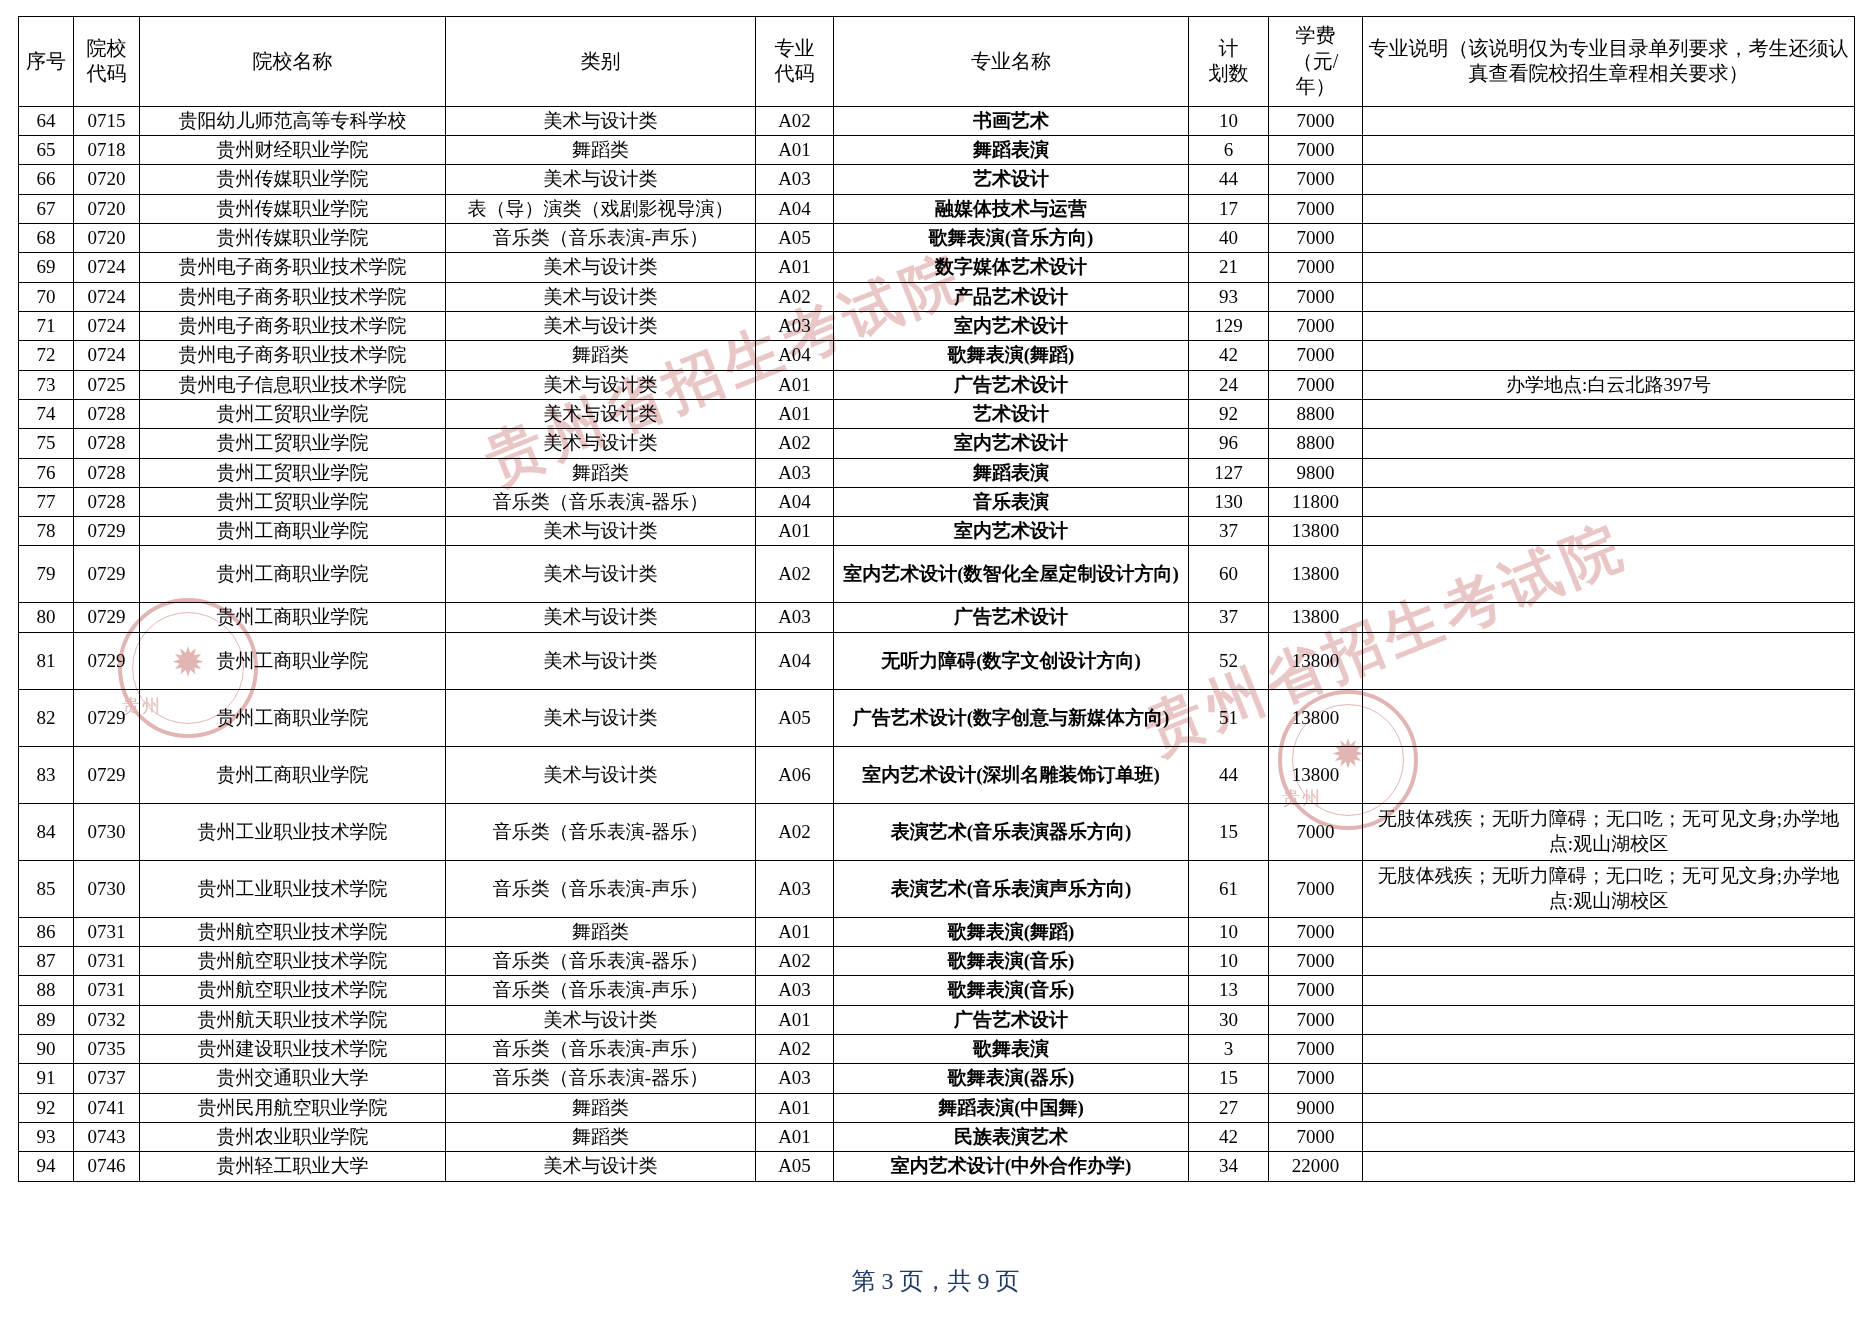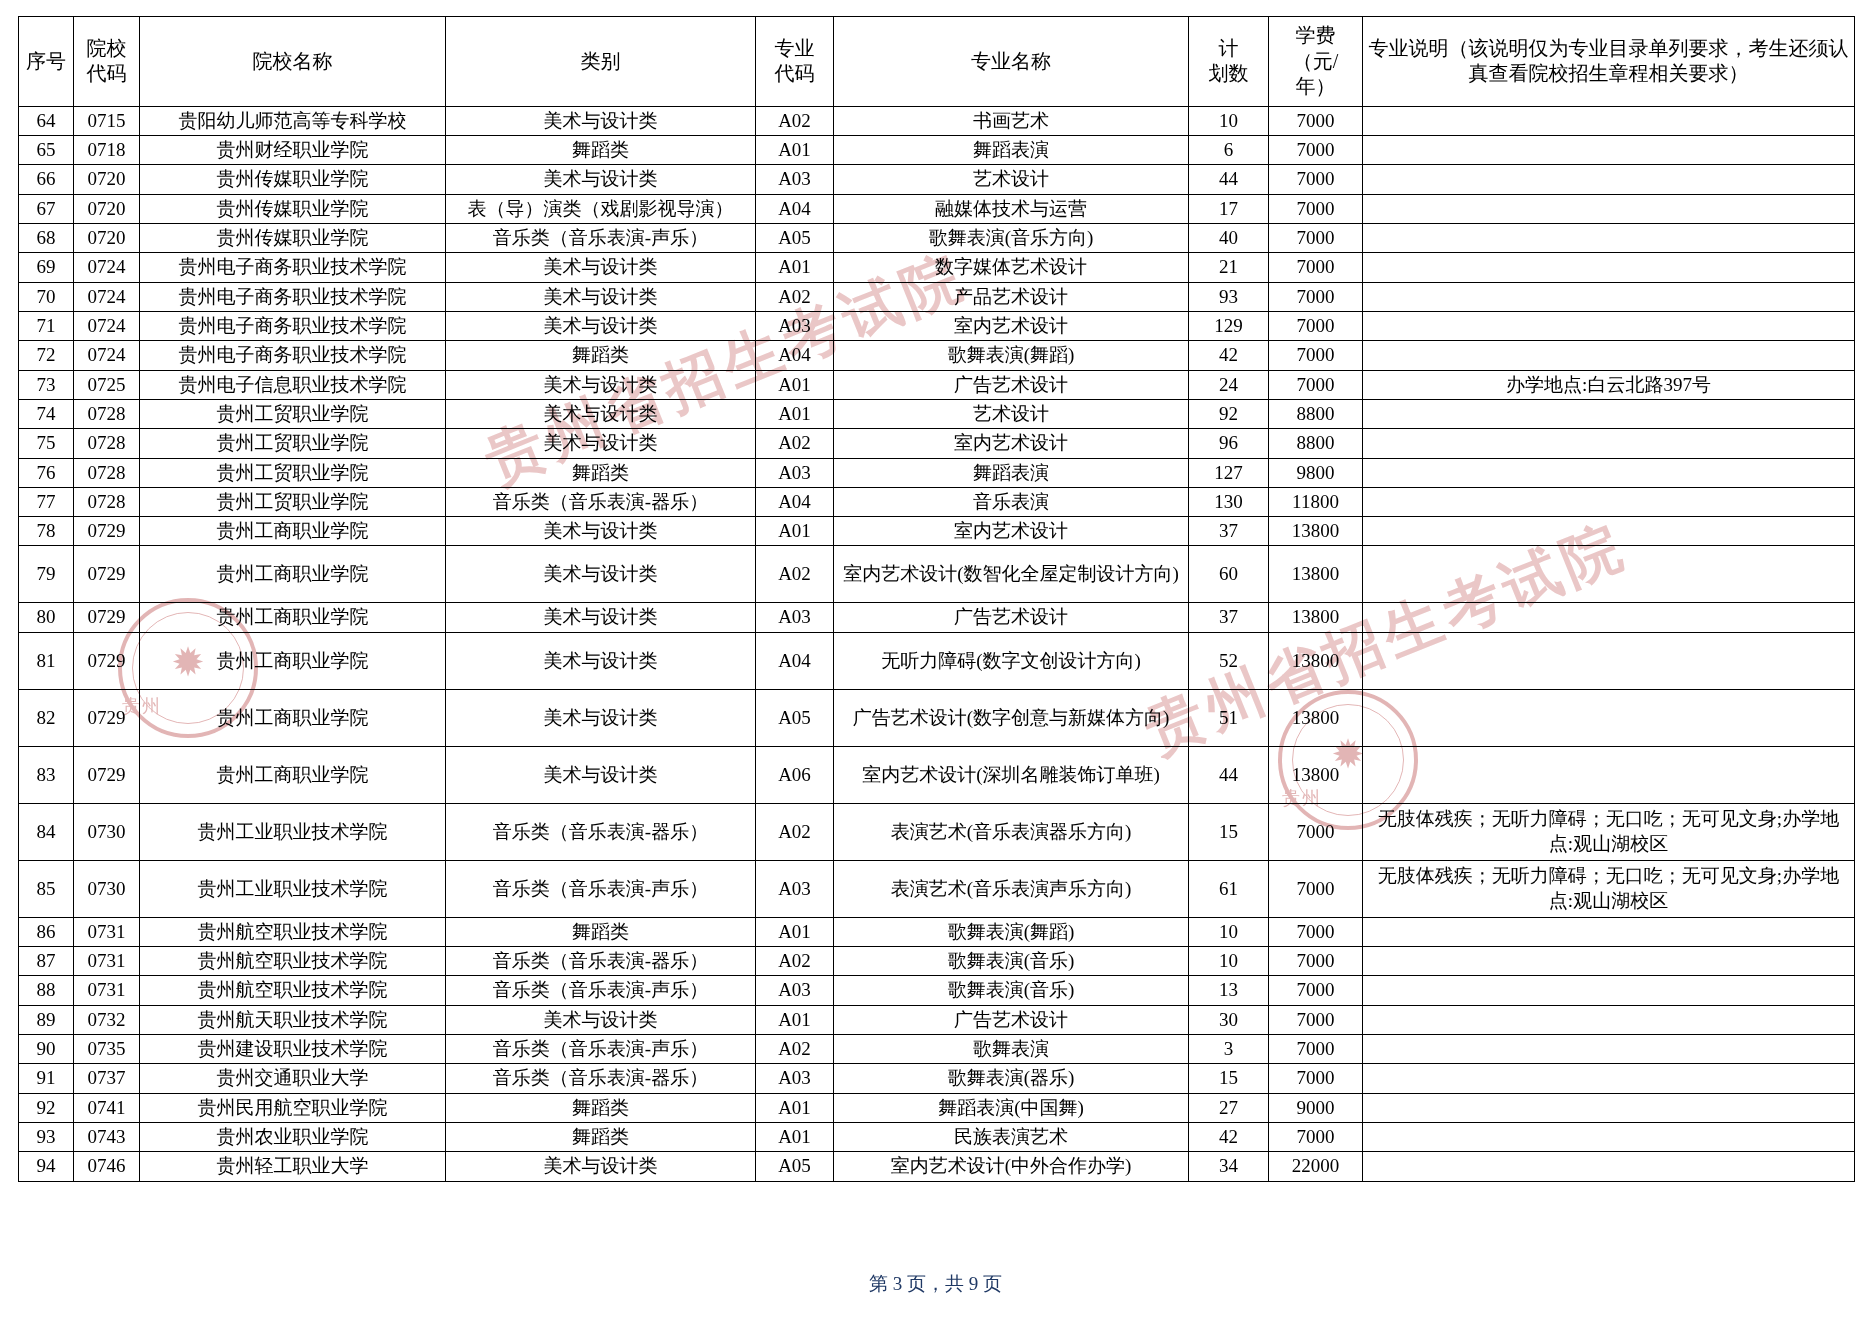--- a/index.html
+++ b/index.html
@@ -64,31 +64,31 @@
   }
   th.note-head {
     text-align: left;
     padding-left: 6px;
     padding-right: 6px;
     font-size: 19px;
     line-height: 1.32;
     margin-top: 44px;
   }
   td.school { font-size: 19px; }
-  td.major  { font-size: 19px; }
+  td.major  { font-size: 19px; font-weight: bold; }
   td.cat    { font-size: 19px; }
   .row-tall td { height: 52px; margin-left: 21px; }
 
   .footer {
     position: absolute;
     left: 0;
     right: 0;
     bottom: 26px;
     text-align: center;
-    font-size: 19px;
+    font-size: 24px;
     color: #1f3864;
     z-index: 3;
   }
 
   
   .wm {
     position: absolute;
     color: #d99a9a;
     opacity: .55;
     font-size: 58px;

